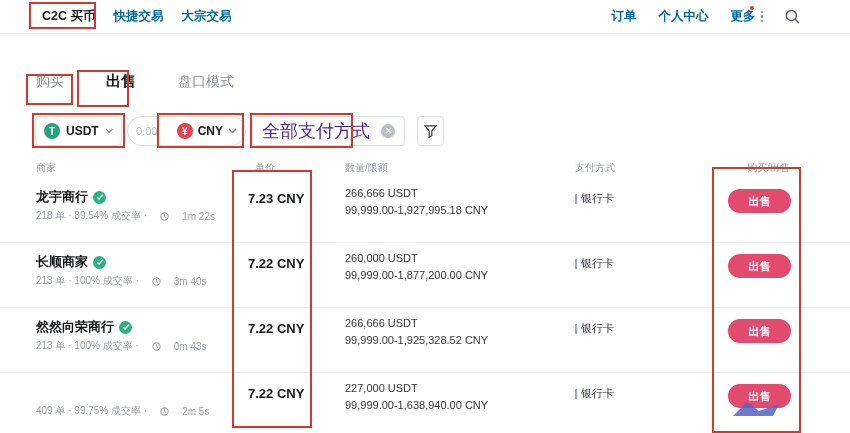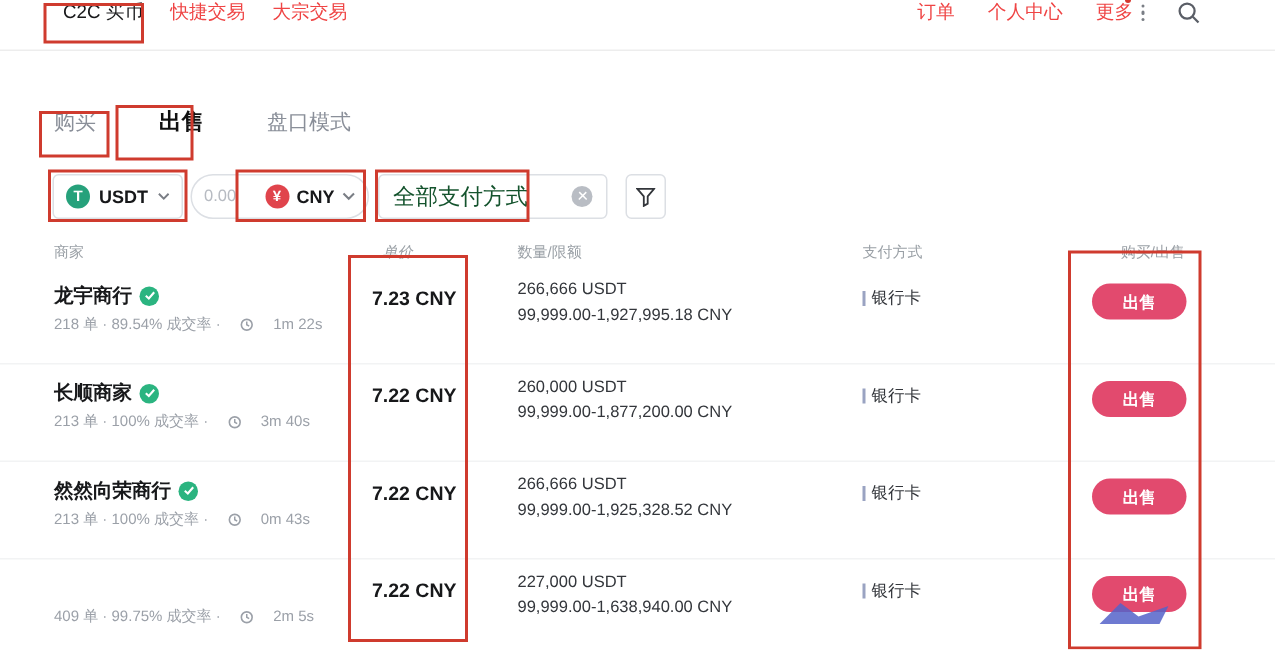--- a/index.html
+++ b/index.html
@@ -4,24 +4,24 @@
 <style>
   * { margin:0; padding:0; box-sizing:border-box; }
   html,body { background:#fff; }
   .page {
     position:relative; width:850px; height:433px; overflow:hidden;
     font-family:"Liberation Sans","DejaVu Sans",sans-serif; background:#fff; color:#1b1d21;
   }
   
   .topnav {
     position:absolute; top:0; left:0; width:850px; height:34px;
-    display:flex; align-items:flex-start; padding:0 50px 0 42px; border-bottom:1px solid #ededed;
+    display:flex; align-items:center; padding:0 50px 0 42px; border-bottom:1px solid #ededed;font-weight:bold;
   }
   .nav-left { display:flex; align-items:center; gap:18px; }
-  .nav-item { font-size:12.5px; color:#ef4444; cursor:pointer; white-space:nowrap; }
+  .nav-item { font-size:12.5px; color:#0369a1; cursor:pointer; white-space:nowrap; }
   .nav-item.active { color:#17181a; }
   .nav-spacer { flex:1; }
   .nav-right { display:flex; align-items:center; gap:22px; }
   .more-wrap { position:relative; display:flex; align-items:center; gap:3px; }
   .red-dot { position:absolute; top:-2px; right:9px; width:4px; height:4px; border-radius:50%; background:#d5382f; }
   .kebab { display:inline-flex; flex-direction:column; gap:2px; margin-left:2px; }
   .kebab i { width:2.5px; height:2.5px; border-radius:50%; background:#7a7e85; }
   .icon-btn { display:inline-flex; align-items:center; cursor:pointer; }
   
   .tabs { position:absolute; top:72px; left:36px; display:flex; align-items:center; gap:42px; }
@@ -33,29 +33,29 @@
   .crypto-sel { left:35px; width:87px; padding:0 8px; gap:6px; cursor:pointer; }
   .coin-circle { width:16px; height:16px; border-radius:50%; color:#fff; font-size:10px; font-weight:bold;
     display:inline-flex; align-items:center; justify-content:center; flex:0 0 auto; }
   .tether { background:#26a17b; }
   .cnyc { background:#e0444c; }
   .sel-label { font-size:12px; font-weight:bold; color:#17181a; }
   .amount-fiat { left:127px; width:119px; padding:0 8px;border-radius:15px; }
   .amount-ph { font-size:11px; color:#b7bbc2; flex:1; }
   .fiat-part { display:flex; align-items:center; gap:5px; cursor:pointer; }
   .pay-sel { left:252px; width:153px; padding:0 9px; cursor:pointer; }
-  .pay-text { font-size:15px; color:#14532d; flex:1; }
+  .pay-text { font-size:18px; color:#4c1d95; flex:1; }
   .clear-ic { width:14px; height:14px; border-radius:50%; background:#b9bdc4; position:relative; flex:0 0 auto; }
   .clear-ic:before, .clear-ic:after { content:""; position:absolute; left:3.5px; top:6.4px; width:7px; height:1.4px; background:#fff; }
   .clear-ic:before { transform:rotate(45deg);} .clear-ic:after { transform:rotate(-45deg);}
   .funnel-btn { left:417px; width:27px; justify-content:center; cursor:pointer; }
   
   .thead { position:absolute; top:161px; left:0; width:850px; height:16px; font-size:10px; color:#9aa0a6; }
   .th { position:absolute; top:0; }
-  .th0{ left:36px; } .th1{ left:255px;font-style:italic; } .th2{ left:345px; } .th3{ left:575px; } .th4{ right:60px; }
+  .th0{ left:36px; } .th1{ left:255px; } .th2{ left:345px; } .th3{ left:575px; } .th4{ right:60px; }
   .rows { position:absolute; top:178px; left:0; width:850px; }
   .row { position:relative; width:850px; height:65px; border-bottom:1px solid #f2f3f4; }
   .row:last-child { border-bottom:none; }
   .mname { position:absolute; left:36px; top:10px; display:flex; align-items:center; gap:5px; }
   .mname .nm { font-size:13px; font-weight:bold; color:#17181a; cursor:pointer; }
   .badge { width:13px; height:13px; border-radius:50%; background:#2bb480; display:inline-flex; align-items:center; justify-content:center; }
   .mstats { position:absolute; left:36px; top:31px; font-size:10px; color:#9ba0a8; display:flex; align-items:center; gap:13px; white-space:nowrap; }
   .price { position:absolute; left:248px; top:13px; font-size:13px; font-weight:bold; color:#17181a; }
   .amt { position:absolute; left:345px; top:7px; font-size:11px; color:#33363b; line-height:17px; }
   .payc { position:absolute; left:575px; top:13px; display:flex; align-items:center; gap:4px; font-size:11px; color:#33363b; }

